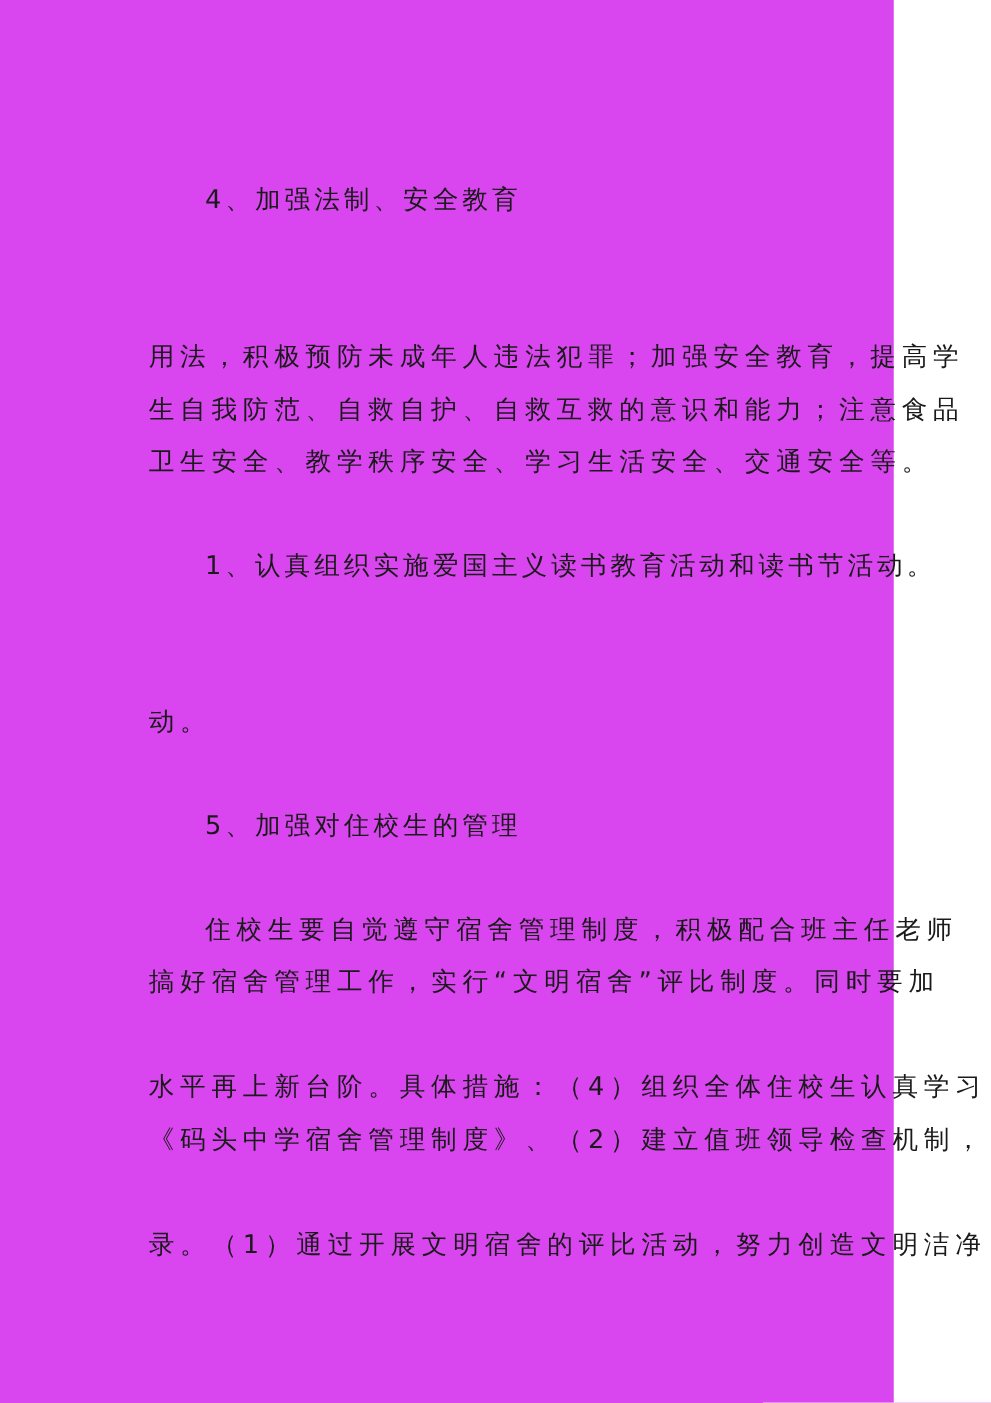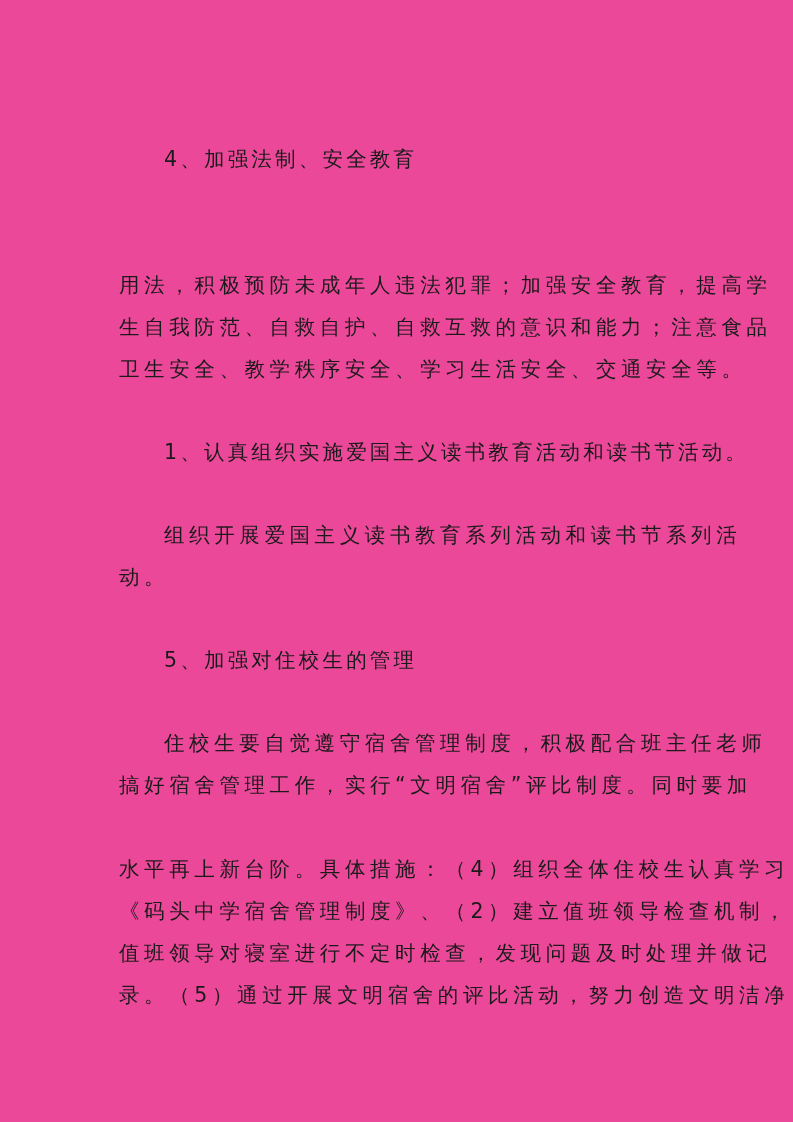--- a/index.html
+++ b/index.html
@@ -1,38 +1,36 @@
 <!DOCTYPE html>
 <html><head>
 <meta charset="utf-8">
 <style>
   html, body { margin: 0; padding: 0; background: #ffffff; }
   body { width: 793px; height: 1122px; position: relative; overflow: hidden;
          font-family: "DejaVu Sans", "Liberation Sans", sans-serif; color: #1a1a1a; }
-  .page { position: absolute; left: 0; top: 0; width: 793px; height: 1122px; background: #ec4899; }
+  .page { position: absolute; left: 0; top: 0; width: 715px; height: 1122px; background: #d946ef; }
   .line { position: absolute; left: 119px; width: 556px; font-size: 20.5px; line-height: 24px;
           white-space: nowrap; letter-spacing: 4.6px; }
   .indent { left: 164px; width: 511px; }
   .heading { letter-spacing: 3.2px; }
 </style>
 </head>
 <body>
 
 <div class="page">
 
   <div class="line indent heading" style="top:147px">4、加强法制、安全教育</div>
   <div class="line" style="top:273px">用法，积极预防未成年人违法犯罪；加强安全教育，提高学</div>
   <div class="line" style="top:357px">卫生安全、教学秩序安全、学习生活安全、交通安全等。</div>
   <div class="line" style="top:315px">生自我防范、自救自护、自救互救的意识和能力；注意食品</div>
 
   <div class="line indent heading" style="top:440px">1、认真组织实施爱国主义读书教育活动和读书节活动。</div>
-  <div class="line indent" style="top:523px">组织开展爱国主义读书教育系列活动和读书节系列活</div>
   <div class="line" style="top:565px">动。</div>
 
   <div class="line indent heading" style="top:648px">5、加强对住校生的管理</div>
   <div class="line indent" style="top:731px">住校生要自觉遵守宿舍管理制度，积极配合班主任老师</div>
   <div class="line" style="top:773px">搞好宿舍管理工作，实行“文明宿舍”评比制度。同时要加</div>
   <div class="line" style="top:857px">水平再上新台阶。具体措施：（4）组织全体住校生认真学习</div>
   <div class="line" style="top:899px">《码头中学宿舍管理制度》、（2）建立值班领导检查机制，</div>
-  <div class="line" style="top:941px">值班领导对寝室进行不定时检查，发现问题及时处理并做记</div>
-  <div class="line" style="top:983px">录。（5）通过开展文明宿舍的评比活动，努力创造文明洁净</div>
+  <div class="line" style="top:983px">录。（1）通过开展文明宿舍的评比活动，努力创造文明洁净</div>
 
 </div>
 
 </body></html>

